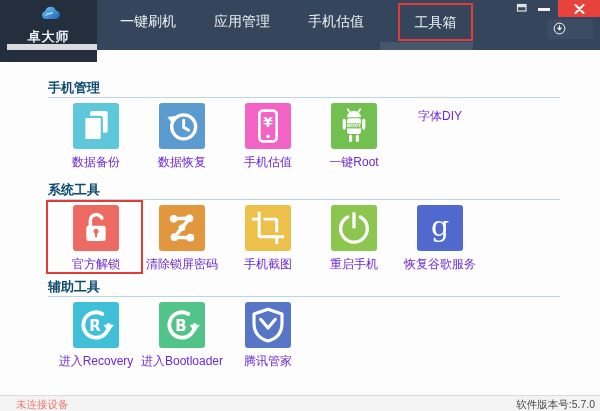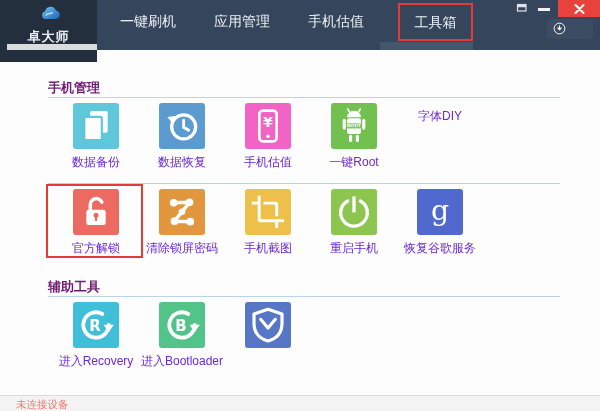--- a/index.html
+++ b/index.html
@@ -29,21 +29,21 @@
   #min-btn { position:absolute; left:538px; top:8px; width:12px; height:3px; background:#f2f4f7; }
   #close-btn { position:absolute; left:558px; top:0; width:42px; height:17px; background:#e8423d; text-align:center; }
   #close-btn svg { margin-top:3px; }
   #download-btn {
     position:absolute; left:547px; top:19px; width:46px; height:20px;
     background:#3c4c62; border-radius:3px;
   }
   #download-btn svg { width:15px; height:15px; margin:2px 0 0 5px; }
   
   .section { position:absolute; left:0; width:600px; }
-  .section-title { margin-left:48px; font-size:13px; font-weight:bold; color:#701a75; height:16px; line-height:16px; }
+  .section-title { margin-left:48px; font-size:13px; font-weight:bold; color:#0c4a6e; height:16px; line-height:16px; }
   .section-line { margin:1px 40px 0 48px; height:1px; background:#bcd4e8; }
   .tile-row { display:flex; padding-left:53px; margin-top:5px; }
   .tile { position:relative; width:86px; text-align:center; cursor:pointer; }
   .tile-icon {
     width:46px; height:46px; border-radius:3px; margin:0 auto;
     display:flex; align-items:center; justify-content:center;
   }
   .tile-icon svg { width:40px; height:40px; }
   .tile-label { margin-top:5px; font-size:12px; color:#6d28d9; white-space:nowrap; }
   .red-box {
@@ -154,20 +154,21 @@
               </svg>
             </div>
     <div class="tile-label">一键Root</div>
   </div>
           <div class="tile">
     <div class="tile-label">字体DIY</div>
   </div>
         </div>
   </div>
       <div class="section" style="top: 182px;">
+    <div class="section-title">系统工具</div>
     <div class="section-line"></div>
     <div class="tile-row">
           <div class="tile">
     <div class="tile-icon" style="background: rgb(237, 106, 99); --tile: #ed6a63;">
               <svg viewBox="0 0 24 24">
                 <path d="M8.6 11 V7.6 a3.6 3.6 0 0 1 6.9 -1.5" fill="none" stroke="#fff" stroke-width="2.1" stroke-linecap="round"></path>
                 <rect x="6.2" y="10.6" width="11.6" height="9.2" rx="1.4" fill="#fff"></rect>
                 <circle cx="12" cy="14" r="1.5" style="fill:var(--tile)"></circle>
                 <rect x="11.35" y="14.6" width="1.3" height="3" rx="0.6" style="fill:var(--tile)"></rect>
               </svg>
@@ -239,22 +240,24 @@
             </div>
     <div class="tile-label">进入Bootloader</div>
   </div>
           <div class="tile">
     <div class="tile-icon" style="background: rgb(87, 118, 197); --tile: #5776c5;">
               <svg viewBox="0 0 24 24">
                 <path d="M12 2.6 L20.4 5.4 V10.8 C20.4 16.8 16.9 20.3 12 21.6 C7.1 20.3 3.6 16.8 3.6 10.8 V5.4 Z" fill="none" stroke="#fff" stroke-width="1.9" stroke-linejoin="round"></path>
                 <path d="M7.6 8.6 L12 13.8 L16.4 8.6" fill="none" stroke="#fff" stroke-width="1.9" stroke-linecap="round" stroke-linejoin="round"></path>
               </svg>
             </div>
+    <div class="tile-label">腾讯管家</div>
   </div>
         </div>
   </div>
     </div>
 
   <div id="statusbar">
     <span id="device-status" style="color: rgb(239, 123, 114);">未连接设备</span>
+    <span id="version-label">软件版本号:5.7.0</span>
   </div>
 
 </div>
 
 </body></html>

